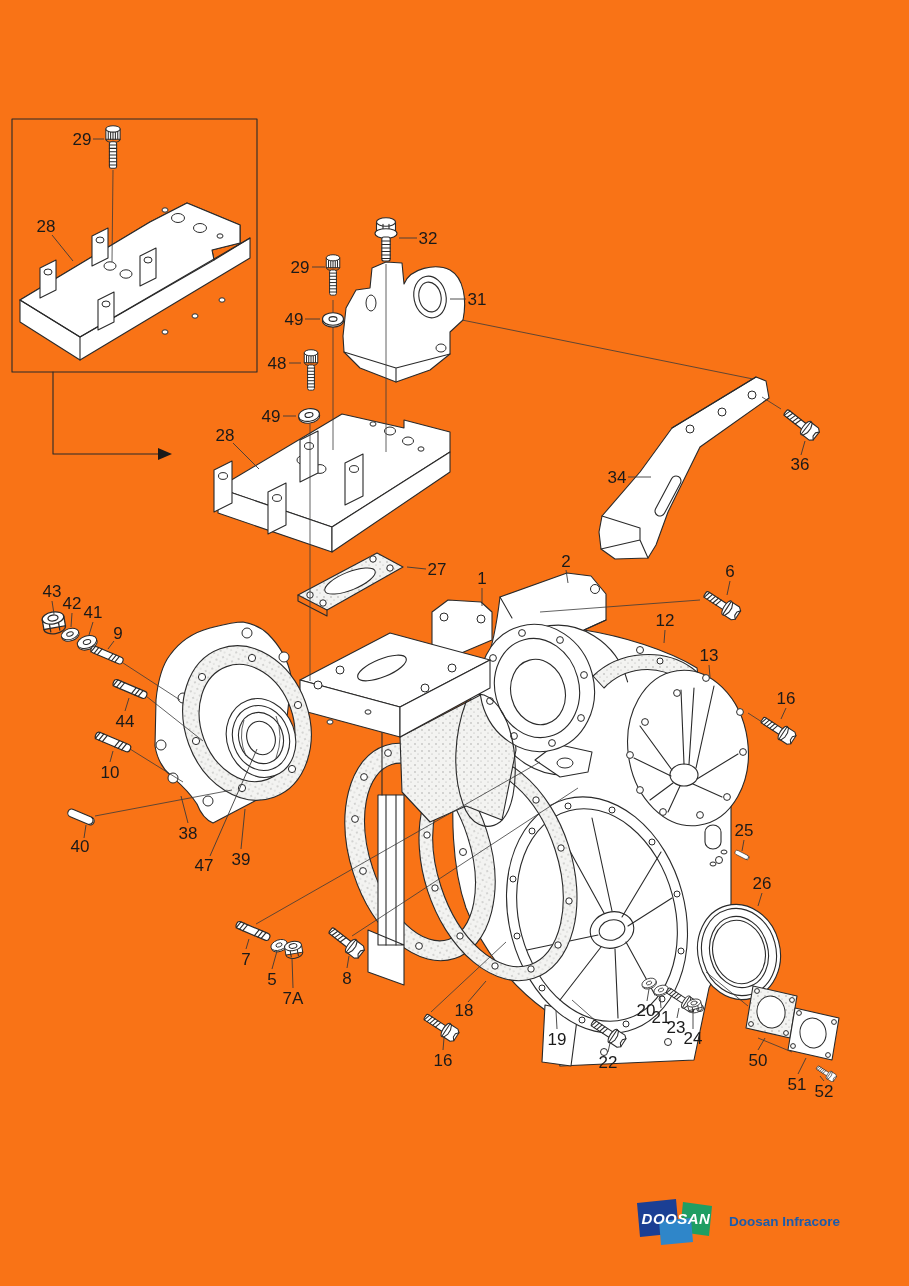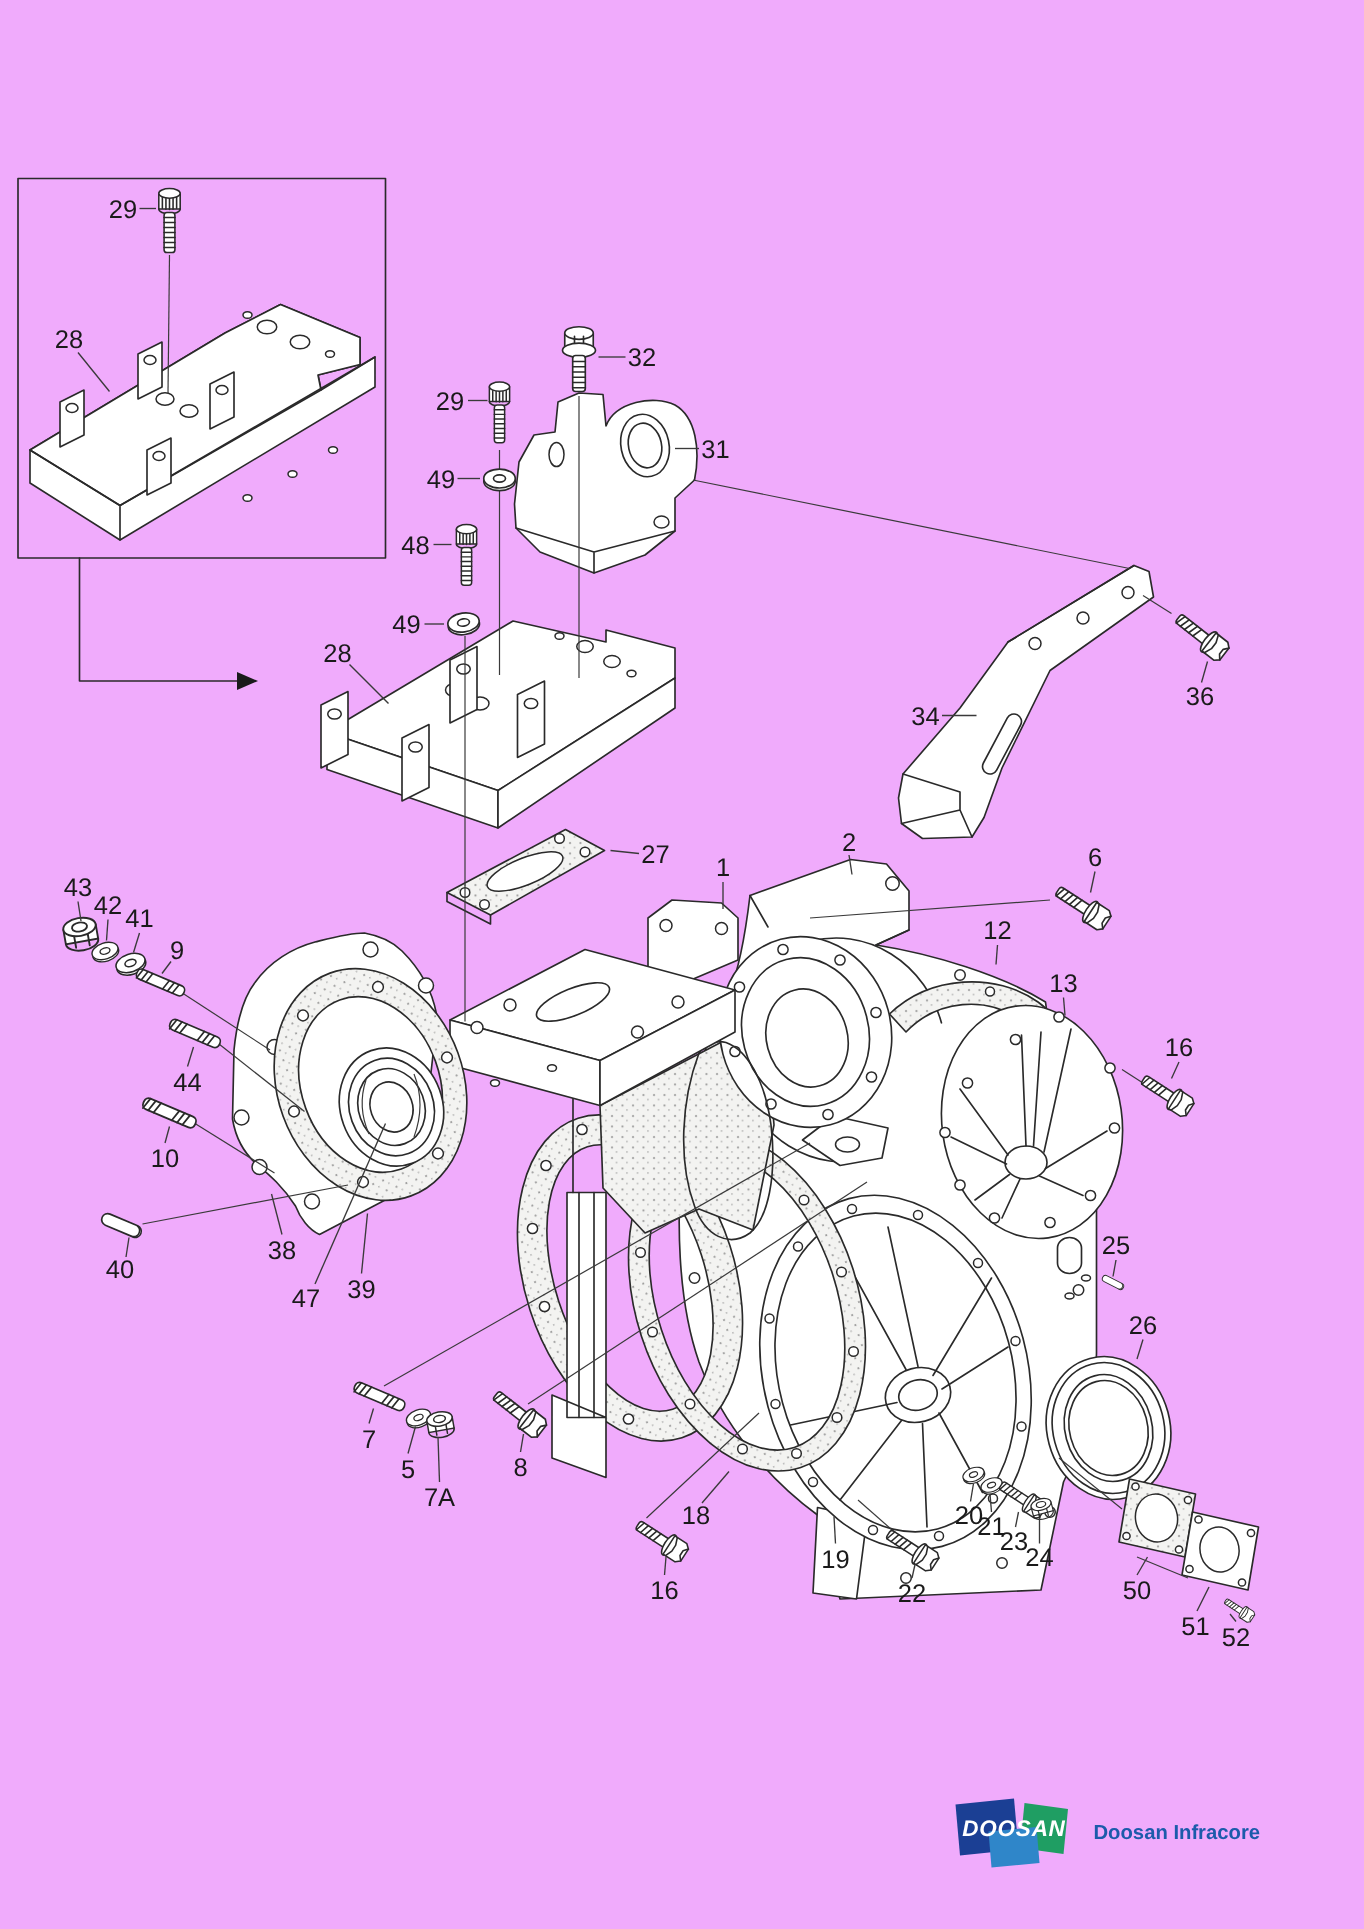--- a/index.html
+++ b/index.html
@@ -1,16 +1,16 @@
 <!DOCTYPE html>
 <html><head>
 <meta charset="utf-8">
 <style>
   html,body{margin:0;padding:0;background:#ffffff;}
-  #stage{position:relative;width:909px;height:1286px;background:#f0abfc;overflow:hidden;
+  #stage{position:relative;width:909px;height:1286px;background:#f97316;overflow:hidden;
          font-family:"Liberation Sans",sans-serif;}
   svg{position:absolute;left:0;top:0;}
   svg .ln{stroke:#2a2a2a;stroke-width:1.1;fill:none;stroke-linejoin:round;stroke-linecap:round;}
   svg .w{fill:#ffffff;stroke:#2a2a2a;stroke-width:1.1;stroke-linejoin:round;}
   svg .sp{fill:url(#spk);stroke:#2a2a2a;stroke-width:1.1;stroke-linejoin:round;}
   svg .thin{stroke:#3a3a3a;stroke-width:0.8;fill:none;}
   svg .hole{fill:#ffffff;stroke:#2a2a2a;stroke-width:1;}
   svg text.callout{font:17px "Liberation Sans",sans-serif;fill:#1a1a1a;}
   svg line.leader{stroke:#3a3a3a;stroke-width:0.9;}
   svg text.logoword{font:italic 700 15px "Liberation Sans",sans-serif;letter-spacing:.5px;}

